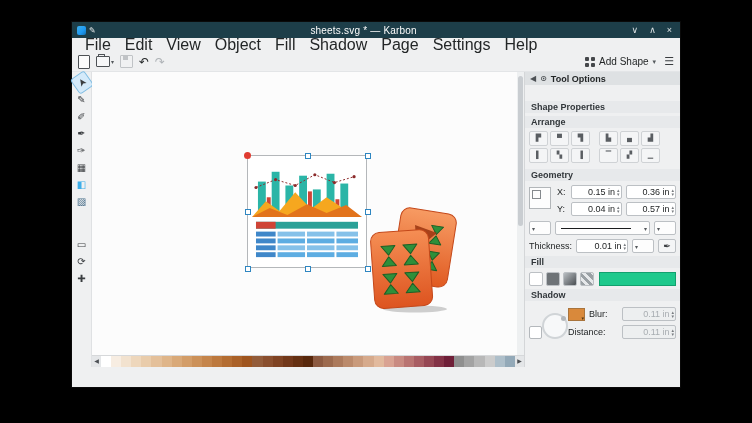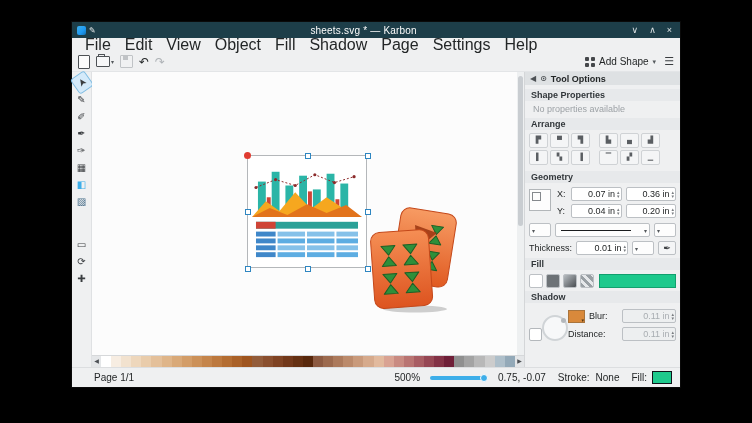--- a/index.html
+++ b/index.html
@@ -332,22 +332,21 @@
     <div class="pal-arrow">▶</div>
   </div>
 
   <div class="panel">
     <div class="panel-header">
       <span class="ph-ico">◀</span>
       <span class="ph-ico">⊙</span>
       <span>Tool Options</span>
     </div>
 
-    <div class="sec" style="margin-top:4px">Shape Properties</div>
-    <div class="muted">No properties available</div>
+    <div class="sec" style="margin-top:16px">Shape Properties</div>
 
     <div class="sec">Arrange</div>
     <div class="arr-rows">
       <div class="arr-row" id="arr-row-1">
           <span class="arr-btn">▛</span>
           <span class="arr-btn">▀</span>
           <span class="arr-btn">▜</span>
           <span class="arr-sep"></span>
           <span class="arr-btn">▙</span>
           <span class="arr-btn">▄</span>
@@ -364,36 +363,36 @@
         </div>
     </div>
 
     <div class="sec">Geometry</div>
     <div class="geo">
       <div class="anchor-box"></div>
       <div class="geo-rows">
         <div class="geo-row">
           <span class="geo-label">X:</span>
           <span class="spin">
-              <span class="val">0.07 in</span>
+              <span class="val">0.15 in</span>
               <span class="arrows"></span>
             </span>
           <span class="spin">
               <span class="val">0.36 in</span>
               <span class="arrows"></span>
             </span>
         </div>
         <div class="geo-row">
           <span class="geo-label">Y:</span>
           <span class="spin">
               <span class="val">0.04 in</span>
               <span class="arrows"></span>
             </span>
           <span class="spin">
-              <span class="val">0.20 in</span>
+              <span class="val">0.57 in</span>
               <span class="arrows"></span>
             </span>
         </div>
       </div>
     </div>
 
     <div class="line-row">
       <span class="combo small"></span>
       <span class="combo long">
           <span class="line-sample"></span>
@@ -438,27 +437,14 @@
           <span class="sh-label">Distance:</span>
           <span class="spin disabled">
               <span class="val">0.11 in</span>
               <span class="arrows"></span>
             </span>
         </div>
       </div>
     </div>
   </div>
 
-  <div class="statusbar">
-    <span>Page 1/1</span>
-    <span class="sb-gap"></span>
-    <span class="sb-item">500%</span>
-    <span class="zoom-slider">
-        <span class="zoom-handle"></span>
-      </span>
-    <span class="sb-item">0.75, -0.07</span>
-    <span class="sb-item">Stroke:</span>
-    <span class="sb-item" style="margin-left:6px">None</span>
-    <span class="sb-item">Fill:</span>
-    <span class="fill-swatch" style="background: rgb(30, 201, 140);"></span>
-  </div>
 
 </div>
 
 </body></html>

